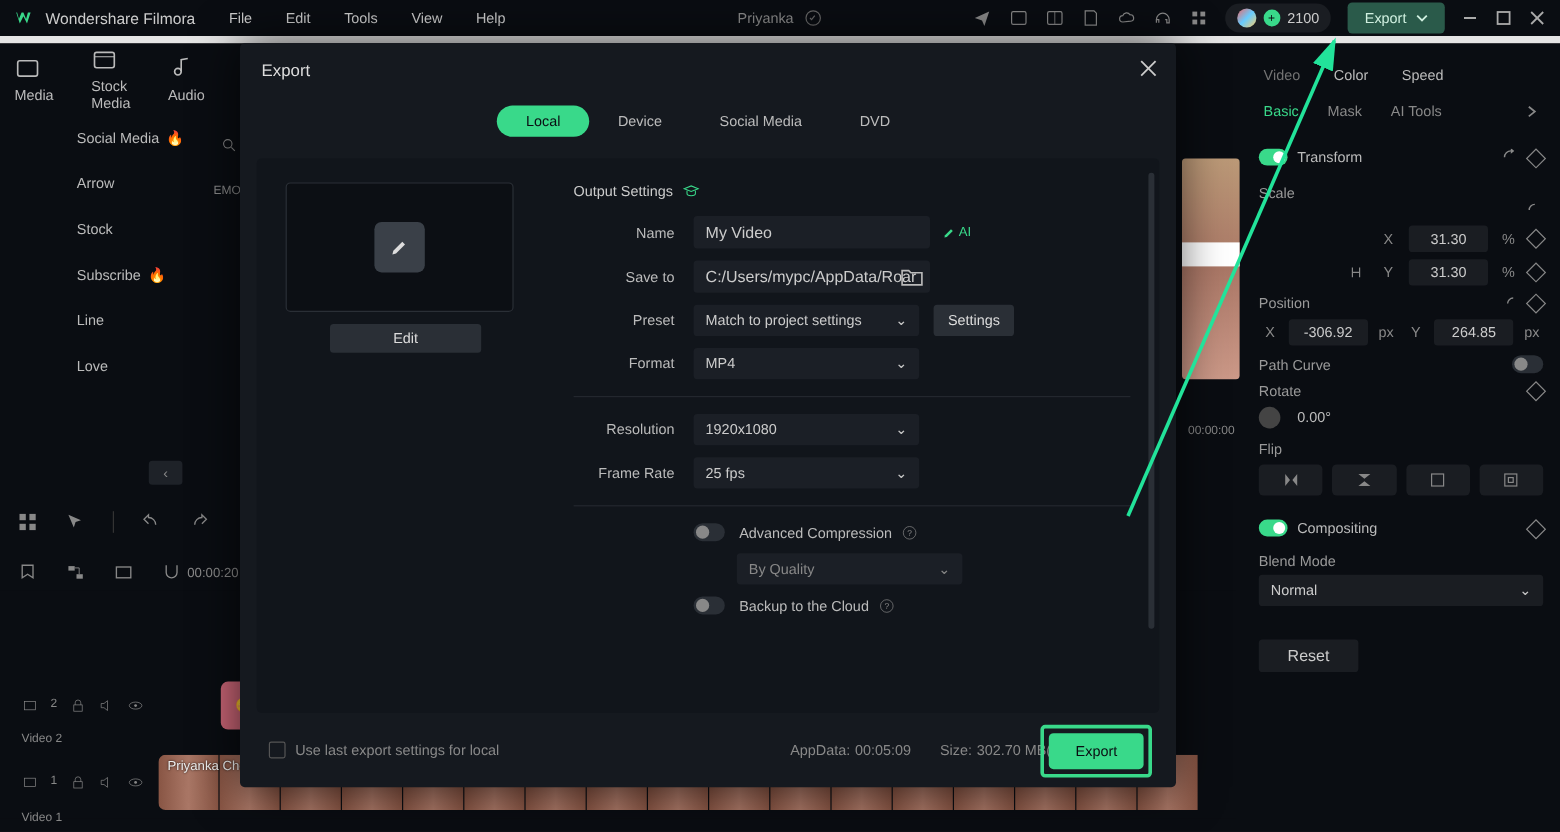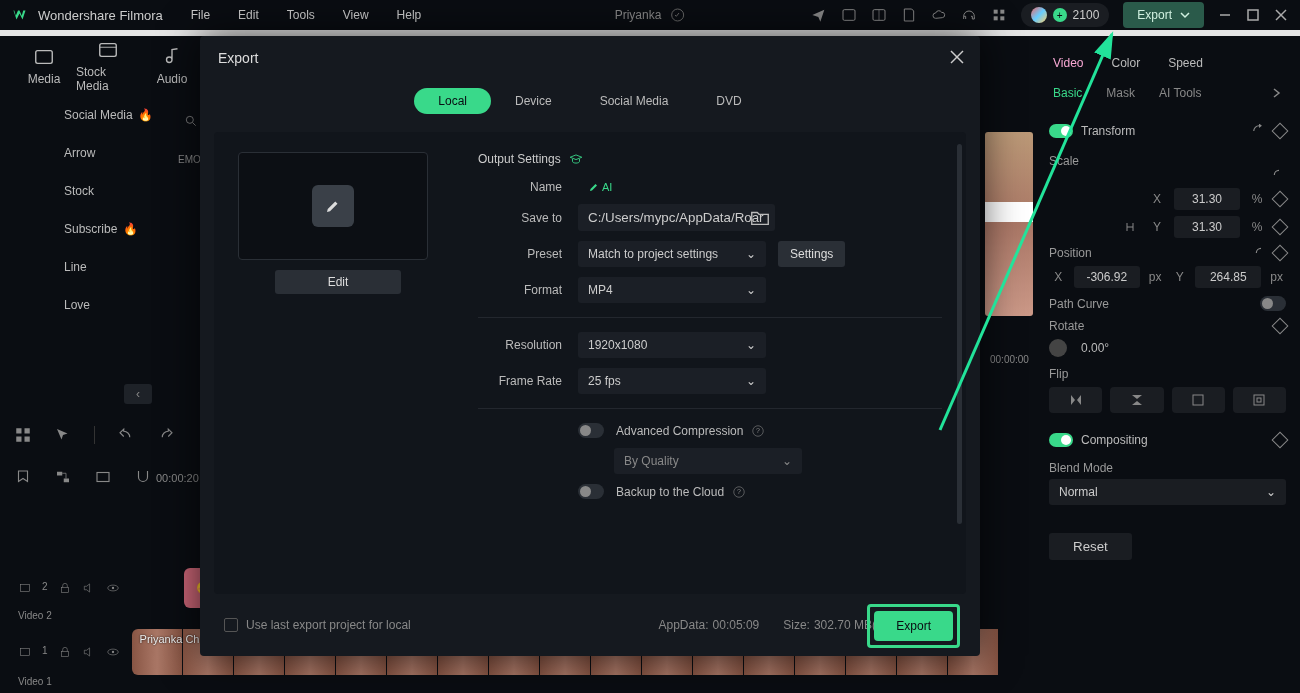--- a/index.html
+++ b/index.html
@@ -15,38 +15,38 @@
 .tb-right { margin-left: auto; display: flex; align-items: center; gap: 14px; }
 .tb-icon { width: 16px; height: 16px; fill: #888; }
 .points-pill { display: flex; align-items: center; gap: 6px; background: #1a1d22; border-radius: 14px; padding: 4px 10px; color: #ccc; }
 .dot-avatar { width: 16px; height: 16px; border-radius: 50%; background: linear-gradient(135deg,#e66,#6cf,#fc6); }
 .points-coin { width: 14px; height: 14px; border-radius: 50%; background: #39d98a; display: flex; align-items: center; justify-content: center; font-size: 10px; color: #0a0d12; }
 .export-top-btn { background: #2a5a4a; color: #d0f0e0; border-radius: 4px; padding: 6px 14px; display: flex; align-items: center; gap: 8px; cursor: pointer; }
 .window-ctl { width: 14px; height: 14px; fill: #aaa; cursor: pointer; }
 
 
 .tabsrow { height: 60px; display: flex; align-items: center; padding: 0 12px; }
-.tabcol { display: flex; flex-direction: column; align-items: center; gap: 4px; width: 64px; color: #bbb; cursor: pointer; }
+.tabcol { display: flex; flex-direction: column; align-items: flex-start; gap: 4px; width: 64px; color: #bbb; cursor: pointer; }
 .tabcol svg { width: 22px; height: 22px; fill: #bbb; }
 
 
 .leftlist { position: absolute; left: 24px; top: 96px; width: 148px; display: flex; flex-direction: column; gap: 0; }
 .leftlist .li { height: 38px; display: flex; align-items: center; padding-left: 40px; color: #bbb; cursor: pointer; font-size: 12px; }
 .leftlist .li.sel { color: #39d98a; }
 .flame { margin-left: 6px; }
 .lscroll-left { position: absolute; left: 124px; top: 384px; width: 28px; height: 20px; background: #1e2228; border-radius: 3px; display:flex;align-items:center;justify-content:center;color:#888; }
 
 
 .rightpanel { position: absolute; right: 0; top: 40px; width: 265px; height: 610px; background: #0a0d12; padding: 8px 14px; }
 .rp-tabs { display: flex; gap: 28px; padding: 8px 4px; color: #bbb; }
 .rp-subtabs { display: flex; gap: 24px; padding: 8px 4px; color: #888; align-items: center; }
 .rp-subtabs .sel { color: #39d98a; }
 .rp-chev { margin-left: auto; }
 .rp-section { margin-top: 10px; }
-.rp-toggle-row { display: flex; align-items: center; gap: 8px; padding: 6px 0; }
+.rp-toggle-row { display: flex; align-items: flex-end; gap: 8px; padding: 6px 0; }
 .rp-toggle { width: 24px; height: 14px; background: #39d98a; border-radius: 7px; position: relative; }
 .rp-toggle::after { content:''; position:absolute; width:10px; height:10px; background:#fff; border-radius:50%; top:2px; right:2px; }
 .rp-label { color: #999; font-size: 12px; }
 .rp-row { display: flex; align-items: center; margin: 6px 0; gap: 6px; }
 .rp-num { background: #1a1d22; border: none; color: #ccc; width: 66px; padding: 4px 6px; text-align: center; border-radius: 3px; font-size: 12px; }
 .rp-unit { color: #888; width: 22px; text-align: center; }
 .rp-flip-row { display: flex; gap: 8px; margin-top: 6px; }
 .rp-flip-btn { flex:1; height: 26px; background: #1a1d22; border-radius: 4px; display:flex;align-items:center;justify-content:center; }
 .rp-select { width: 100%; background: #1a1d22; border: none; color: #ccc; padding: 6px 10px; border-radius: 3px; margin-top: 4px; display:flex;justify-content:space-between;align-items:center; }
 .rp-reset { margin-top: 28px; background: #1a1d22; border: none; color: #ccc; padding: 6px 24px; border-radius: 3px; }
@@ -228,21 +228,21 @@
 </div>
 <div class="lscroll-left">‹</div>
 <svg class="search-ico-bg" viewBox="0 0 24 24">
     <circle cx="10" cy="10" r="6" fill="none" stroke="#888" stroke-width="1.5"></circle>
     <line x1="15" y1="15" x2="20" y2="20" stroke="#888" stroke-width="1.5"></line>
   </svg>
 <span class="emoji-lbl-bg">EMO</span>
 
 <div class="rightpanel">
   <div class="rp-tabs">
-    <span style="color:#f9a8d4">Video</span>
+    <span style="color:#737373">Video</span>
     <span>Color</span>
     <span>Speed</span>
   </div>
   <div class="rp-subtabs">
     <span class="sel">Basic</span>
     <span>Mask</span>
     <span>AI Tools</span>
     <svg class="rp-chev" width="10" height="10">
         <path d="M2 1l5 4-5 4" fill="none" stroke="#888" stroke-width="1.5"></path>
       </svg>
@@ -481,20 +481,21 @@
     </div>
     <div class="right-col">
       <div class="os-title">
         <span>Output Settings</span>
         <svg width="14" height="14" viewBox="0 0 24 24">
             <path d="M2 9l10-4 10 4-10 4zM6 12v4c0 2 3 3 6 3s6-1 6-3v-4" fill="none" stroke="#39d98a" stroke-width="1.5"></path>
           </svg>
       </div>
       <div class="frow">
         <span class="flbl">Name</span>
+        <input class="finput" value="My Video" style="">
         <span class="ai-btn">
             <svg width="12" height="12" viewBox="0 0 24 24">
               <path d="M4 20l4-1 10-10-3-3L5 16z" fill="#39d98a"></path>
             </svg>
             <span>AI</span>
           </span>
       </div>
       <div class="frow">
         <span class="flbl">Save to</span>
         <input class="finput" value="C:/Users/mypc/AppData/Roar" style="">
@@ -552,21 +553,21 @@
         <span style="margin-left:12px">Backup to the Cloud</span>
         <svg class="help-ico" viewBox="0 0 24 24">
             <circle cx="12" cy="12" r="9" fill="none" stroke="#888"></circle>
             <text x="12" y="16" text-anchor="middle" fill="#888" font-size="12">?</text>
           </svg>
       </div>
     </div>
   </div>
   <div class="modal-footer">
     <span class="chk"></span>
-    <span class="ftxt">Use last export project for local</span>
+    <span class="ftxt">Use last export settings for local</span>
     <span class="fspacer"></span>
     <span class="ftxt">AppData:</span>
     <span class="ftxt" style="margin-left:4px;margin-right:24px">00:05:09</span>
     <span class="ftxt">Size:</span>
     <span class="ftxt" style="margin-left:4px;margin-right:24px">302.70 MB(estimated)</span>
     <div class="export-highlight">
       <div class="export-btn">Export</div>
     </div>
   </div>
 </div>

